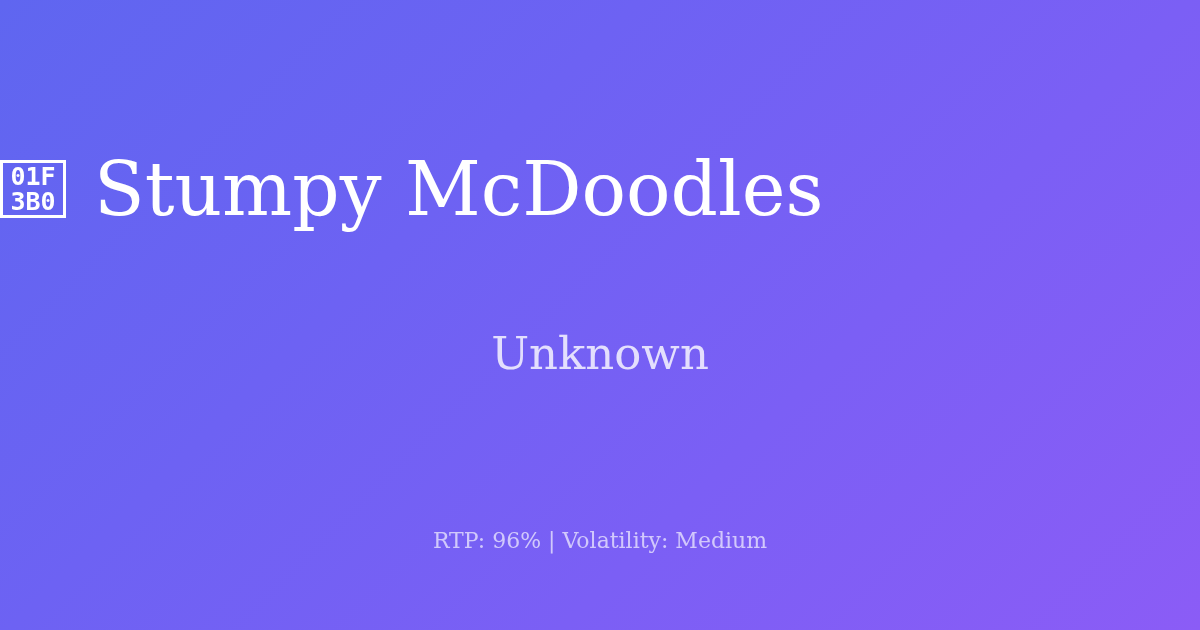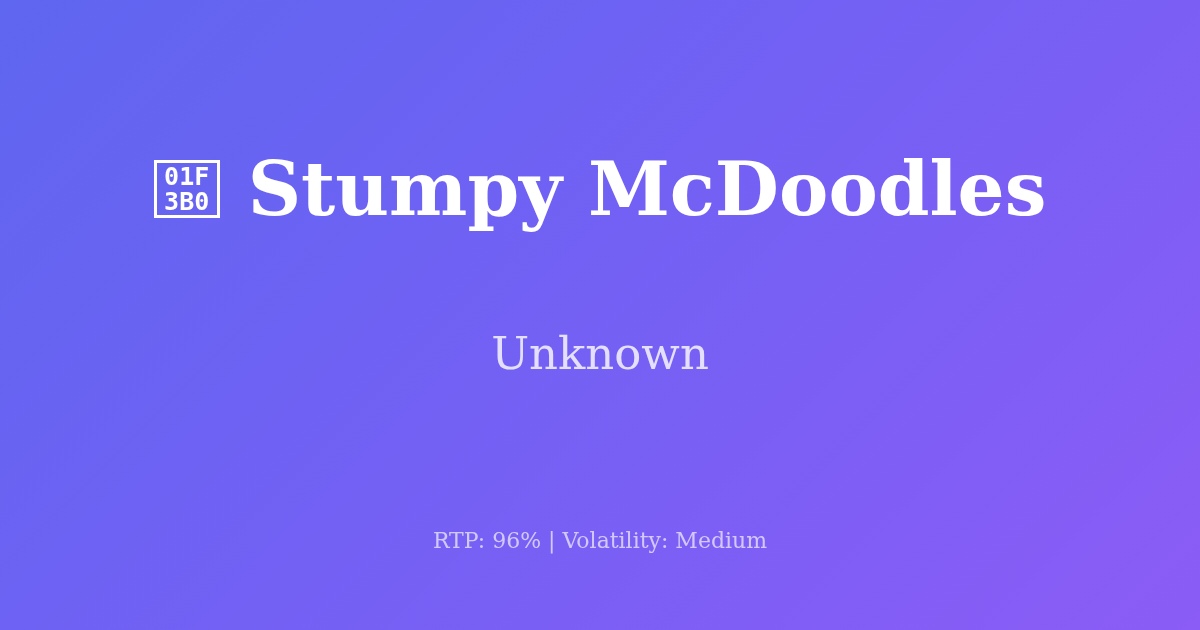--- a/index.html
+++ b/index.html
@@ -37,21 +37,20 @@
     display: flex;
     flex-direction: column;
     align-items: center;
     justify-content: center;
   }
 
   .title-row {
     display: flex;
     flex-direction: row;
     align-items: center;
-    justify-content: center;
     gap: 28px;
     width: 100%;
   }
 
   
   .tofu {
     display: inline-flex;
     flex-direction: column;
     align-items: center;
     justify-content: center;
@@ -68,21 +67,21 @@
     font-size: 25px;
     line-height: 25px;
     font-weight: 700;
     color: #ffffff;
     letter-spacing: 0px;
     white-space: pre;
   }
 
   .title {
     font-family: "DejaVu Serif", "Liberation Serif", serif;
-    font-weight: 700;
+    font-weight: 400;
     font-size: 74px;
     line-height: 1;
     color: #ffffff;
     white-space: nowrap;
     letter-spacing: 0px;
   }
 
   .subtitle {
     margin-top: 56px;
     font-family: "DejaVu Serif", "Liberation Serif", serif;

